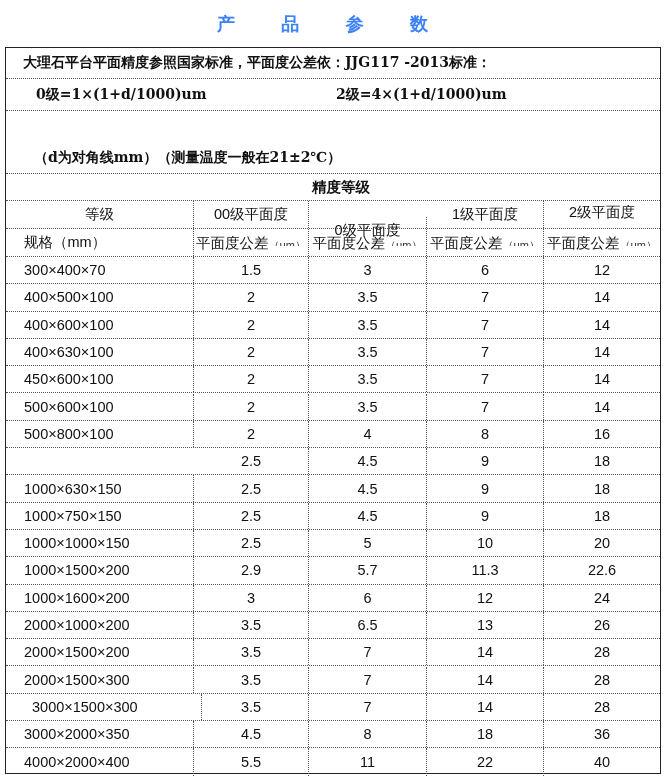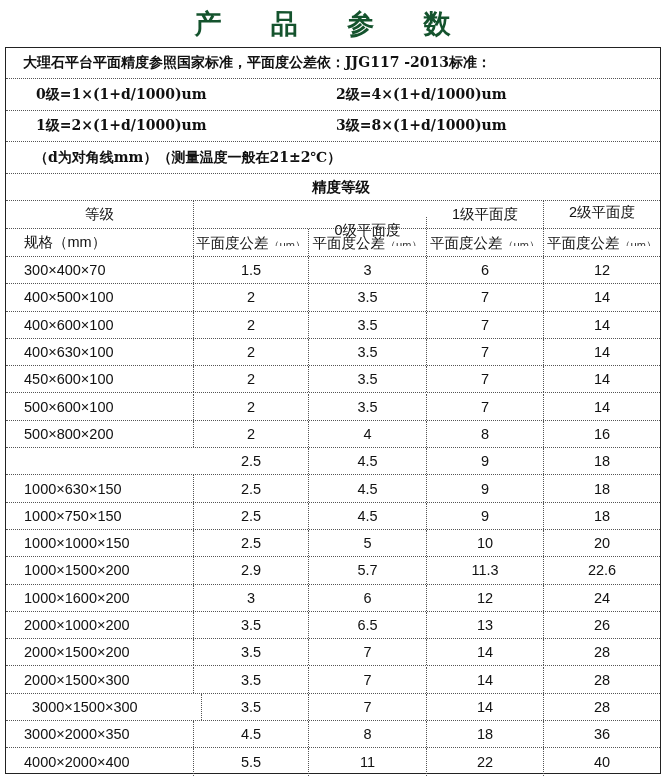--- a/index.html
+++ b/index.html
@@ -1,20 +1,20 @@
 <!DOCTYPE html>
 <html><head>
   <meta charset="utf-8">
   <style>
     html, body { margin: 0; padding: 0; background: #ffffff; }
     body { width: 665px; height: 780px; position: relative; overflow: hidden; }
     .title {
       position: absolute; left: 0; top: 6px; width: 665px; height: 36px;
-      text-align: center; color: #14532d;
-      font-family: "DejaVu Serif", serif; font-size: 27px; font-weight: bold;
+      text-align: center; color: #3b82f6;
+      font-family: "DejaVu Serif", serif; font-size: 18px; font-weight: bold;
       letter-spacing: 20px; line-height: 36px;
     }
     .sheet {
       position: absolute; left: 5px; top: 47px; width: 656px; height: 727px;
       border: 1.5px solid #222; box-sizing: border-box;
     }
     .row {
       position: absolute; left: 0; width: 100%;
       border-bottom: 1px dotted #555; box-sizing: border-box;
     }
@@ -40,32 +40,29 @@
 <div class="title">产 品 参 数</div>
 
 <div class="sheet">
   <div class="row note" style="top:0;height:31px;padding-left:17px;">
     <span>大理石平台平面精度参照国家标准，平面度公差依：JJG117 -2013标准：</span>
   </div>
   <div class="row note" style="top:31px;height:32px;">
     <span style="position:absolute;left:30px;">0级=1×(1+d/1000)um</span>
     <span style="position:absolute;left:330px;">2级=4×(1+d/1000)um</span>
   </div>
-  <div class="row note" style="top:63px;height:31px;">
-    <span style="position:absolute;left:30px;">1级=2×(1+d/1000)um</span>
-    <span style="position:absolute;left:330px;">3级=8×(1+d/1000)um</span>
-  </div>
   <div class="row note" style="top:94px;height:32px;padding-left:28px;">
     <span>（d为对角线mm）（测量温度一般在21±2℃）</span>
   </div>
   <div class="row" style="top:126px;height:27px;">
     <div class="cell lastcol" style="left:8px;width:100%;font-weight:bold;">精度等级</div>
   </div>
   <div class="row" style="top:153px;height:28px;">
     <div class="cell" style="left:0;width:188px;">等级</div>
+    <div class="cell" style="left:188px;width:115px;">00级平面度</div>
     <div class="cell" style="left:303px;width:118px;margin-top:16px;">0级平面度</div>
     <div class="cell" style="left:421px;width:117px;">1级平面度</div>
     <div class="cell lastcol" style="left:538px;width:116px;align-items:flex-start;padding-top:2px;">2级平面度</div>
   </div>
   <div class="row" style="top:181px;height:28px;">
     <div class="cell spec" style="left:0;width:188px;">规格（mm）</div>
     <div class="cell subhdr" style="left:188px;width:115px;">
         <span>平面度公差</span>
         <span class="unit">（μm）</span>
       </div>
@@ -119,21 +116,21 @@
         <div class="cell lastcol" style="left: 538px; width: 116px;">14</div>
       </div>
       <div class="row" style="top: 345.5px; height: 27.3px;">
         <div class="cell spec" style="left: 0px; width: 188px;">500×600×100</div>
         <div class="cell" style="left: 188px; width: 115px;">2</div>
         <div class="cell" style="left: 303px; width: 118px;">3.5</div>
         <div class="cell" style="left: 421px; width: 117px;">7</div>
         <div class="cell lastcol" style="left: 538px; width: 116px;">14</div>
       </div>
       <div class="row" style="top: 372.8px; height: 27.3px;">
-        <div class="cell spec" style="left: 0px; width: 188px;">500×800×200</div>
+        <div class="cell spec" style="left: 0px; width: 188px;">500×800×100</div>
         <div class="cell" style="left: 188px; width: 115px;">2</div>
         <div class="cell" style="left: 303px; width: 118px;">4</div>
         <div class="cell" style="left: 421px; width: 117px;">8</div>
         <div class="cell lastcol" style="left: 538px; width: 116px;">16</div>
       </div>
       <div class="row" style="top: 400.1px; height: 27.3px;">
         <div class="cell" style="left: 188px; width: 115px;">2.5</div>
         <div class="cell" style="left: 303px; width: 118px;">4.5</div>
         <div class="cell" style="left: 421px; width: 117px;">9</div>
         <div class="cell lastcol" style="left: 538px; width: 116px;">18</div>

